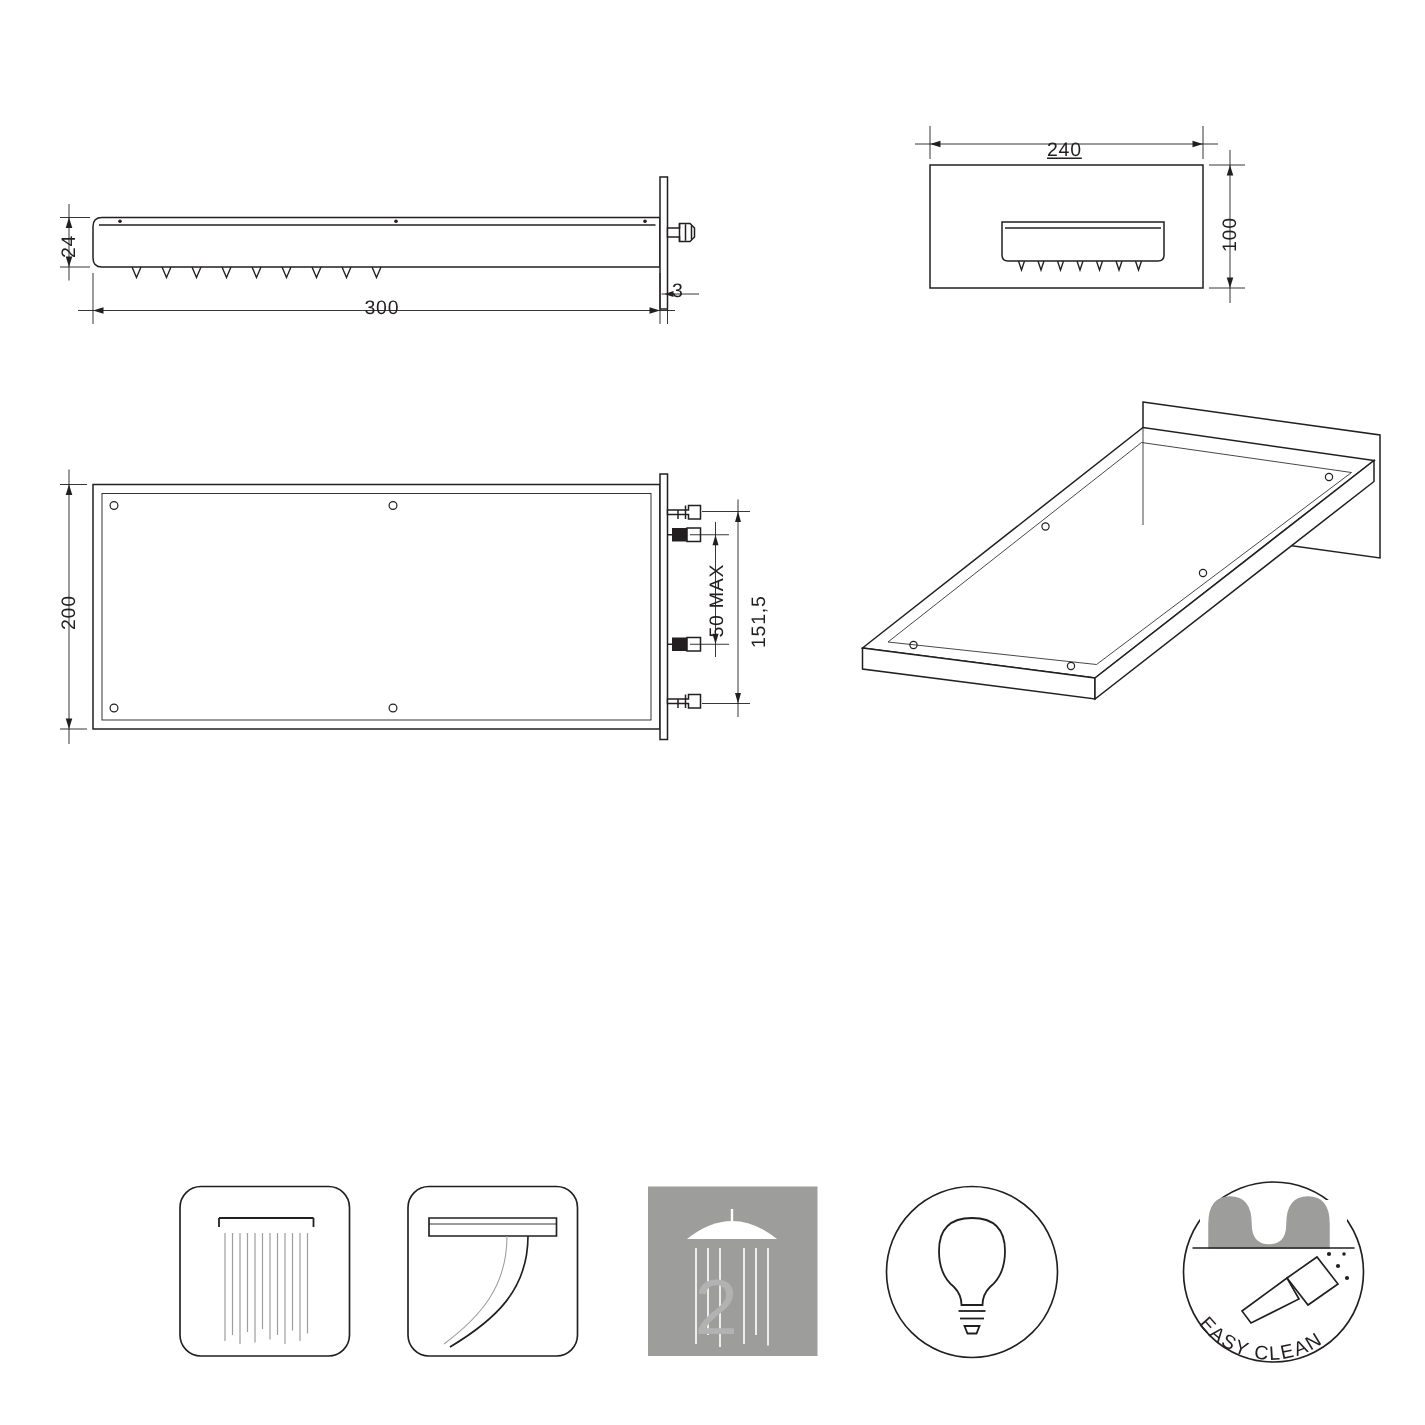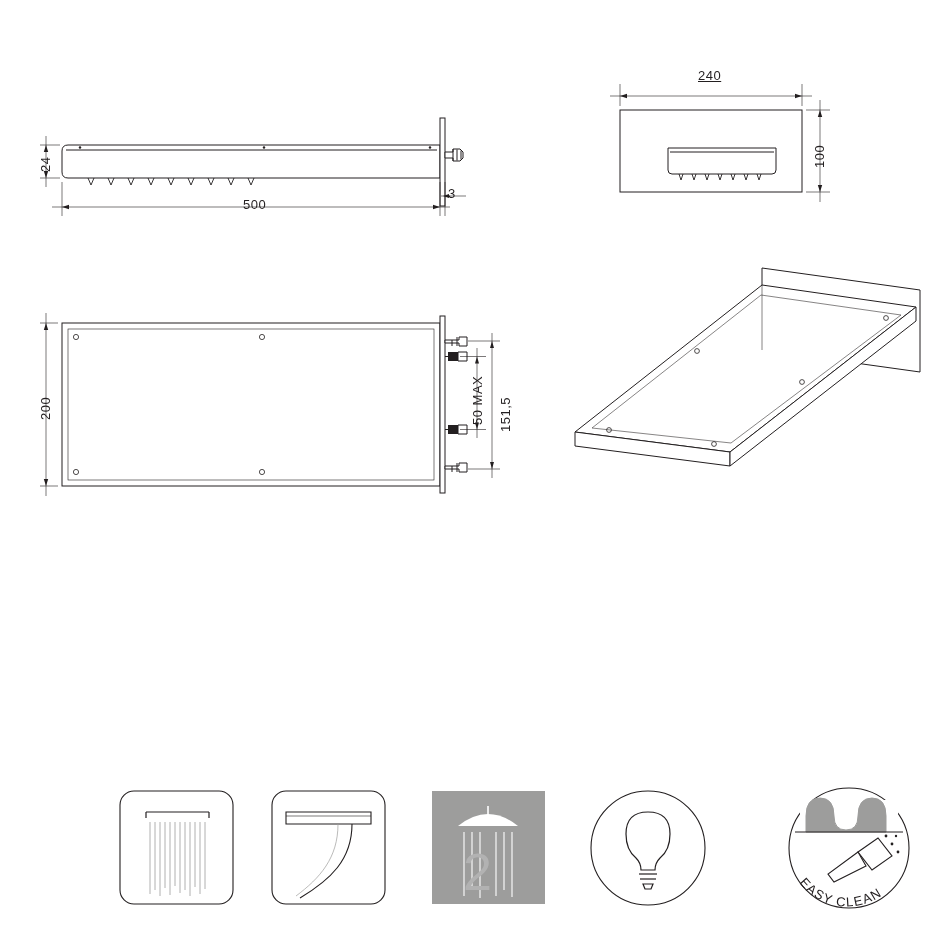--- a/index.html
+++ b/index.html
@@ -273,25 +273,25 @@
             <circle cx="896" cy="836" r="1.2" stroke="none"></circle>
           </g>
         </g>
 
       </g>
     </g>
   </svg>
 
   <div class="dimtext rot90" style="left:38px; top:172px;">24</div>
 
-  <div class="dimtext" style="left:243px; top:197px;">500</div>
+  <div class="dimtext" style="left:243px; top:197px;">300</div>
 
   <div class="dimtext" style="left:448px; top:186px;">3</div>
 
-  <div class="dimtext" style="left:698px; top:68px;text-decoration:underline;">240</div>
+  <div class="dimtext" style="left:698px; top:92px;text-decoration:underline;">240</div>
 
   <div class="dimtext rot90" style="left:812px; top:168px;">100</div>
 
   <div class="dimtext rot90" style="left:38px; top:420px;">200</div>
 
   <div class="dimtext rot90" style="left:470px; top:425px;">50 MAX</div>
 
   <div class="dimtext rot90" style="left:498px; top:432px;">151,5</div>
 
   <div class="icon-label" style="left:463px; top:842px; font-size:52px; color:#b2b2b2; font-family:'Liberation Sans',sans-serif;">2</div>

